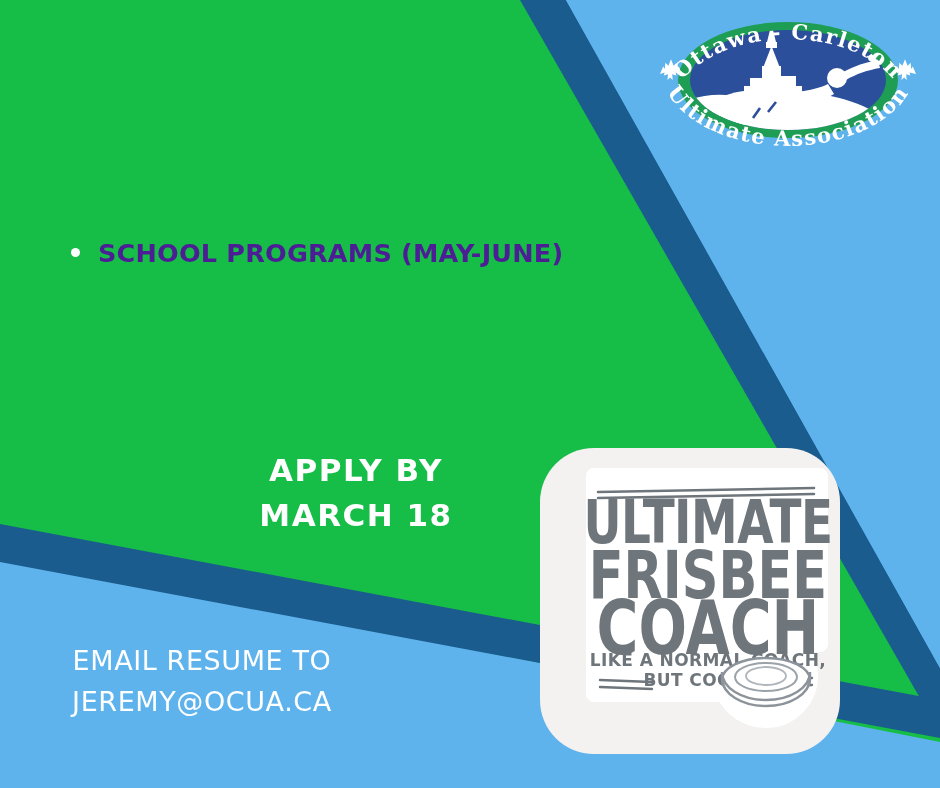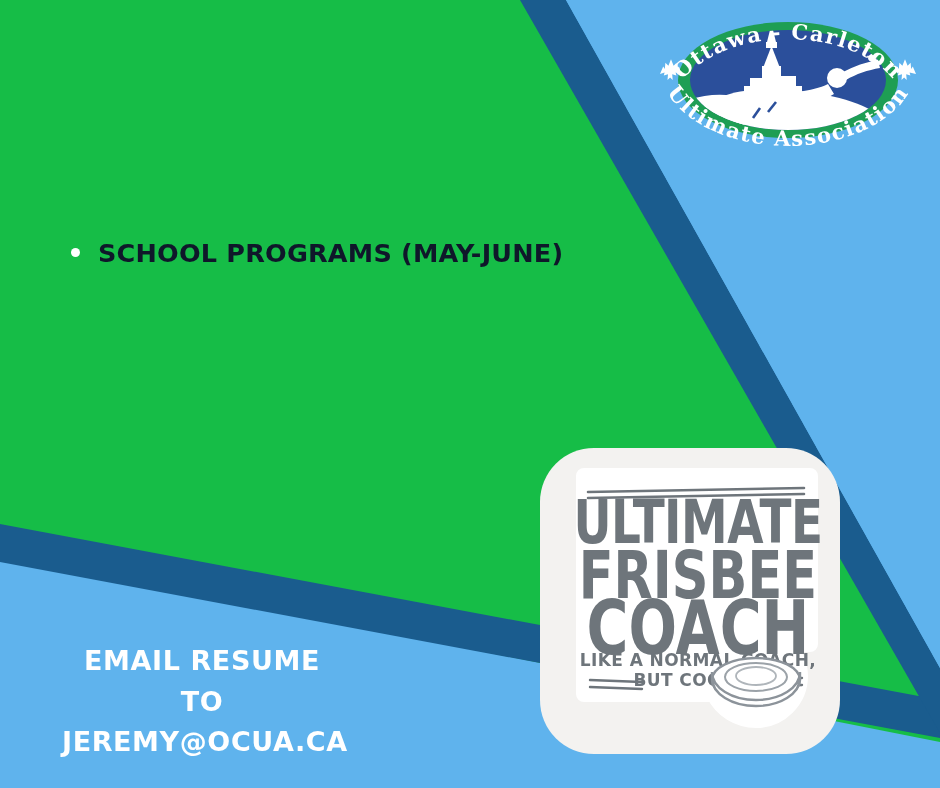--- a/index.html
+++ b/index.html
@@ -30,21 +30,21 @@
   }
   .headline .l2{display:block;font-size:80px;letter-spacing:-2px;}
 
   
   .bullets{
     position:absolute;left:66px;top:238px;
     margin:0;padding:0;list-style:none;
   }
   .bullets li{
     position:relative;
-    color:#0f172a;
+    color:#4c1d95;
     font-family:"DejaVu Sans",sans-serif;
     font-weight:700;
     font-size:25.5px;
     letter-spacing:0.2px;
     text-transform:uppercase;
     padding-left:32px;
     margin-bottom:18px;
     white-space:nowrap;
   }
   .bullets li:before{
@@ -66,42 +66,42 @@
     text-transform:uppercase;
     text-align:center;
     width:200px;
   }
 
   
   .emailblock{
     position:absolute;left:62px;top:641px;
     color:#ffffff;
     font-family:"DejaVu Sans",sans-serif;
-    font-weight:700;
+    font-weight:400;
     font-size:27px;
     letter-spacing:0.6px;
     line-height:1.5;
     text-transform:uppercase;
     text-align:center;
     width:280px;
   }
 
   
   .logo{position:absolute;left:640px;top:8px;width:296px;height:146px;}
   .logo svg{display:block;}
 
   
   .card{
     position:absolute;left:540px;top:448px;
     width:300px;height:306px;
     background:#F3F2F0;
     border-radius:54px;
     overflow:hidden;
   }
-  .sticker{position:absolute;left:8px;top:0;width:300px;height:312px;}
+  .sticker{position:absolute;left:18px;top:0;width:300px;height:312px;}
   .sticker svg{display:block;}
 </style>
 </head>
 <body>
 
 <div class="poster">
 
   <div class="band">
     <svg viewBox="0 0 940 788" xmlns="http://www.w3.org/2000/svg">
 
@@ -119,20 +119,24 @@
     </svg>
   </div>
 
 
   <ul class="bullets">
     <li>
       <span>SCHOOL PROGRAMS (MAY-JUNE)</span>
     </li>
   </ul>
 
+  <div class="applyby">
+    <div>APPLY BY</div>
+    <div>MARCH 18</div>
+  </div>
 
   <div class="emailblock">
     <div>EMAIL RESUME TO</div>
     <div>JEREMY@OCUA.CA</div>
   </div>
 
   <div class="logo">
     <svg viewBox="0 0 296 146" xmlns="http://www.w3.org/2000/svg">
       <defs>
         <path id="arcTop" d="M 34 86 A 118 74 0 0 1 262 86" fill="none"></path>

